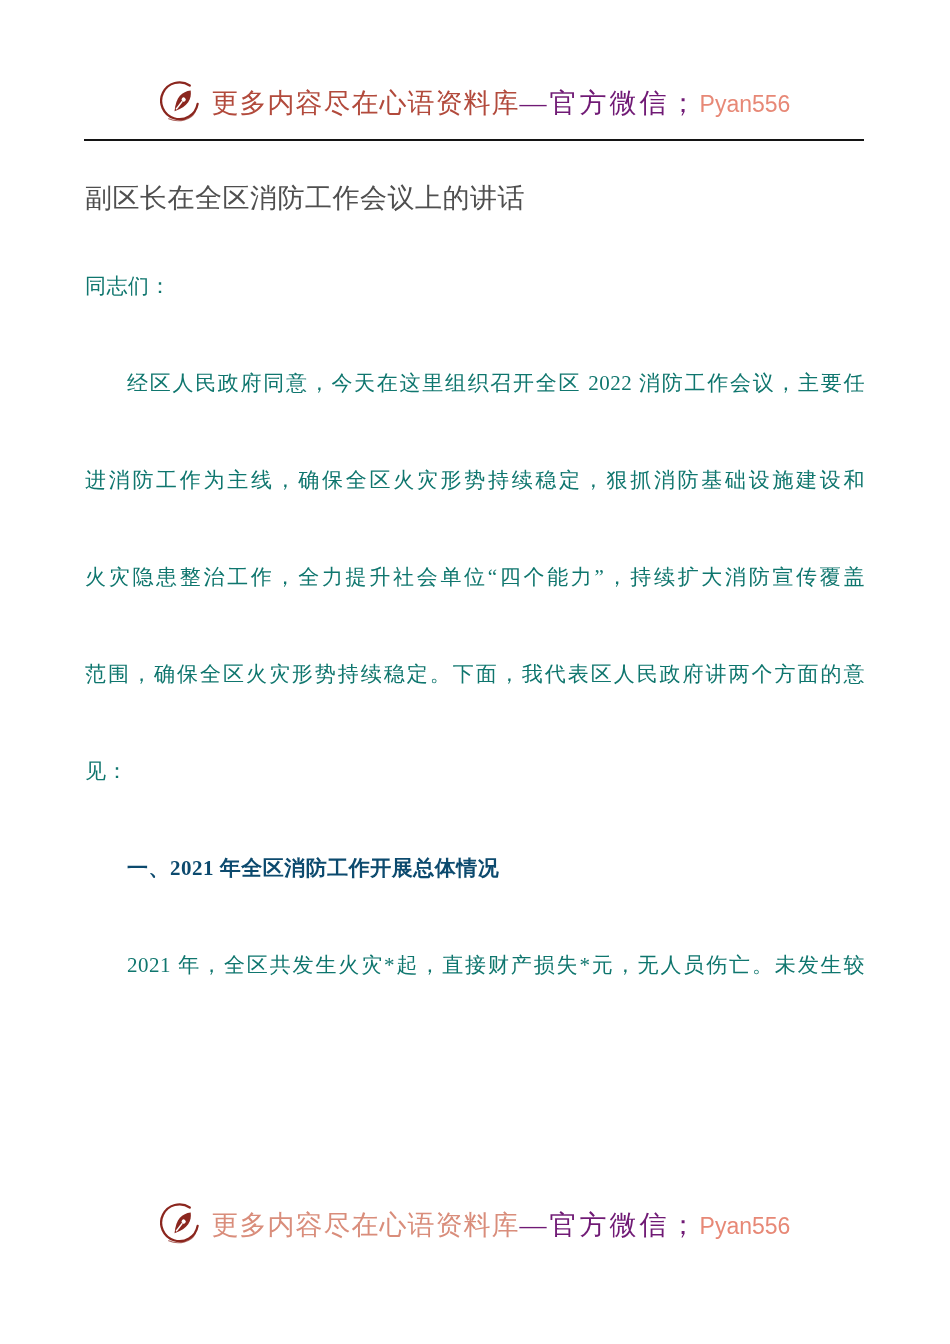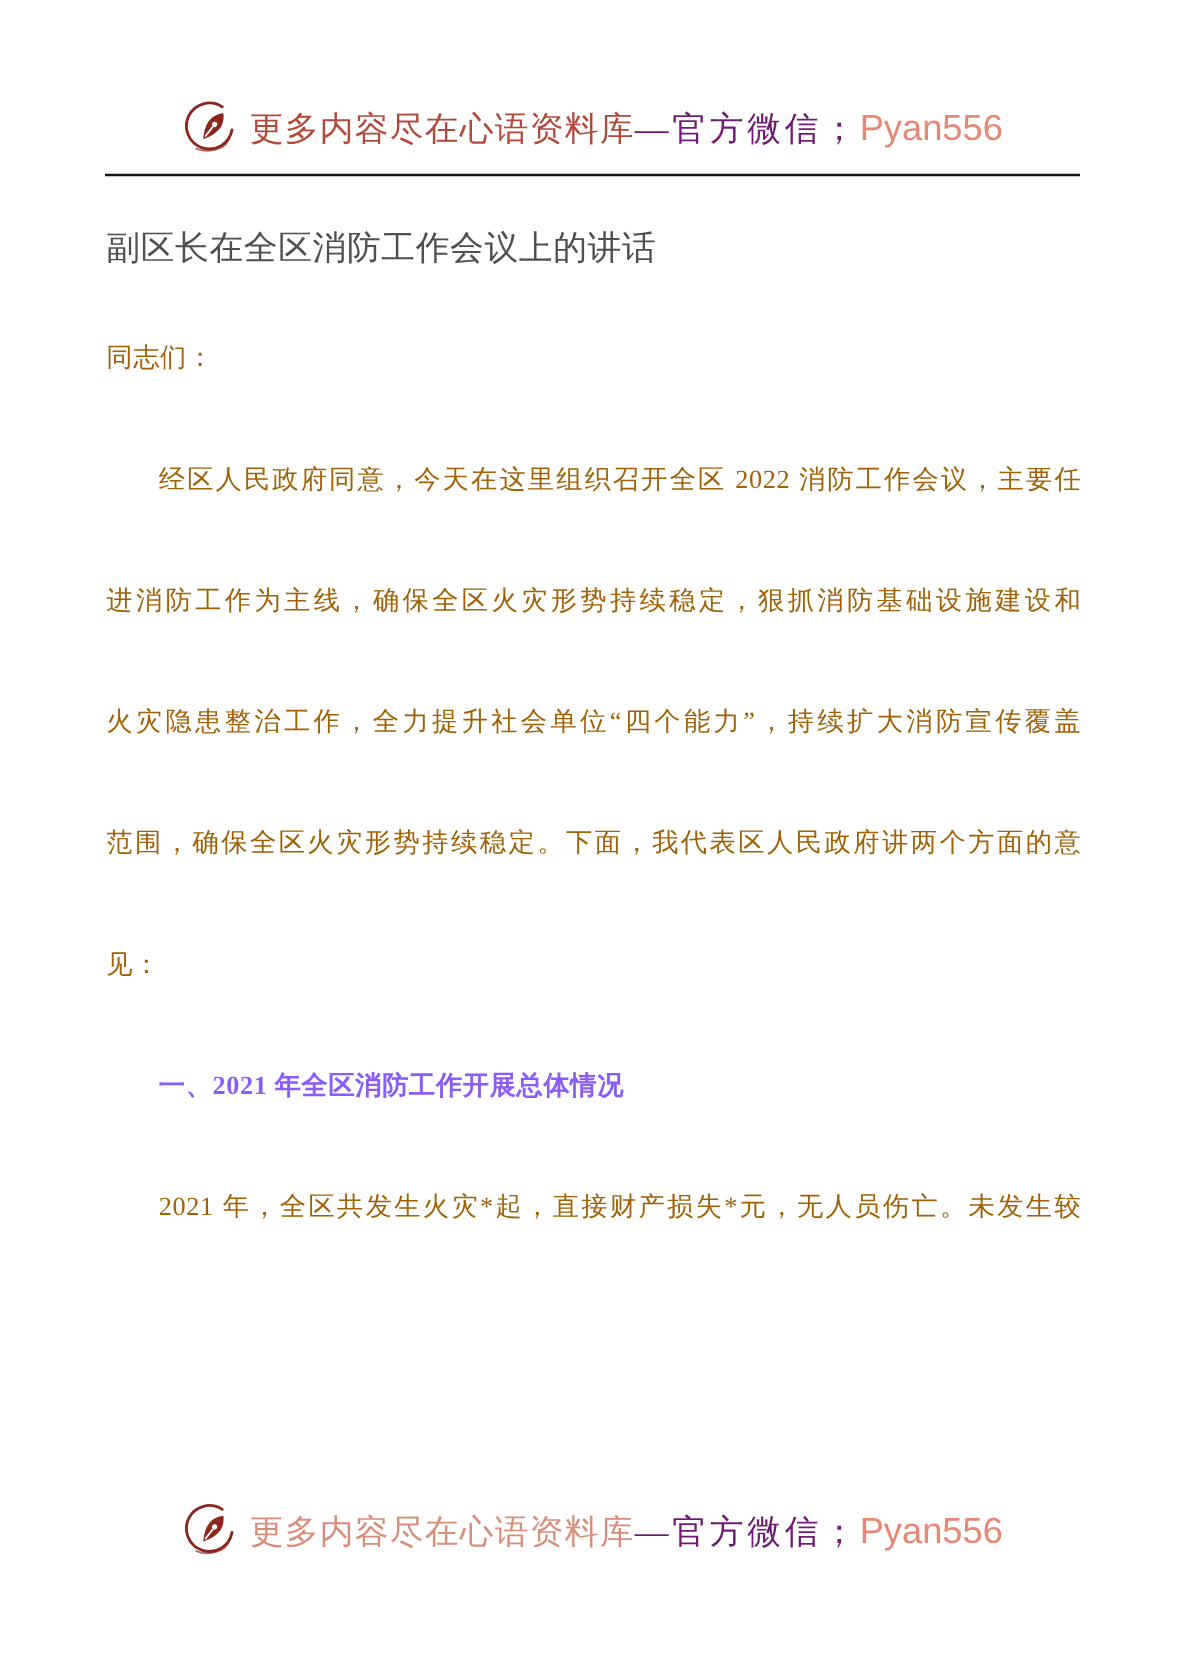--- a/index.html
+++ b/index.html
@@ -24,47 +24,47 @@
     font-size:27px;line-height:1;white-space:nowrap;
     font-family:"Liberation Serif","DejaVu Serif",serif;
   }
   .brand-main{letter-spacing:1px;}
   .top .brand-main{color:#b24a3c;}
   .bottom .brand-main{color:#d98d7b;}
   .brand-dash{color:#701a75;letter-spacing:3px;}
   .brand-id{
     color:#e78876;
     font-family:"Liberation Sans","DejaVu Sans",sans-serif;
-    font-size:29px;
+    font-size:23px;
   }
   .header-rule{
     position:absolute;top:139px;left:84px;right:86px;
     border-top:2px solid #141414;height:0;
   }
   
   .doc-title{
     position:absolute;top:178px;left:85px;right:85px;
     text-align:left;
     font-size:27px;line-height:40px;
     color:#4f4f4f;letter-spacing:0.5px;
     white-space:nowrap;
   }
   
   .content{
     position:absolute;top:238px;left:85px;right:85px;
   }
   .line{
     height:97px;line-height:97px;
-    font-size:21px;color:#a16207;
+    font-size:21px;color:#0f766e;
     white-space:nowrap;overflow:hidden;
     letter-spacing:0.5px;
   }
   .line.full{text-align:justify;text-align-last:justify;font-family:Liberation Serif, serif;}
   .line.indent{text-indent:42px;}
-  .line.heading{font-weight:bold;color:#8b5cf6;}
+  .line.heading{font-weight:bold;color:#0c4a6e;}
 </style>
 </head>
 <body>
 
 <div class="page">
 
   <div class="brandbar top">
     <svg class="brand-logo" viewBox="0 0 48 52">
       <path d="M34 6 A21 21 0 1 0 43 27" fill="none" stroke="#8b261e" stroke-width="2.6" stroke-linecap="round"></path>
       <path d="M10 44 A20 14 0 0 0 40 36" fill="none" stroke="#8b261e" stroke-width="1.4" stroke-linecap="round" opacity="0.7"></path>

